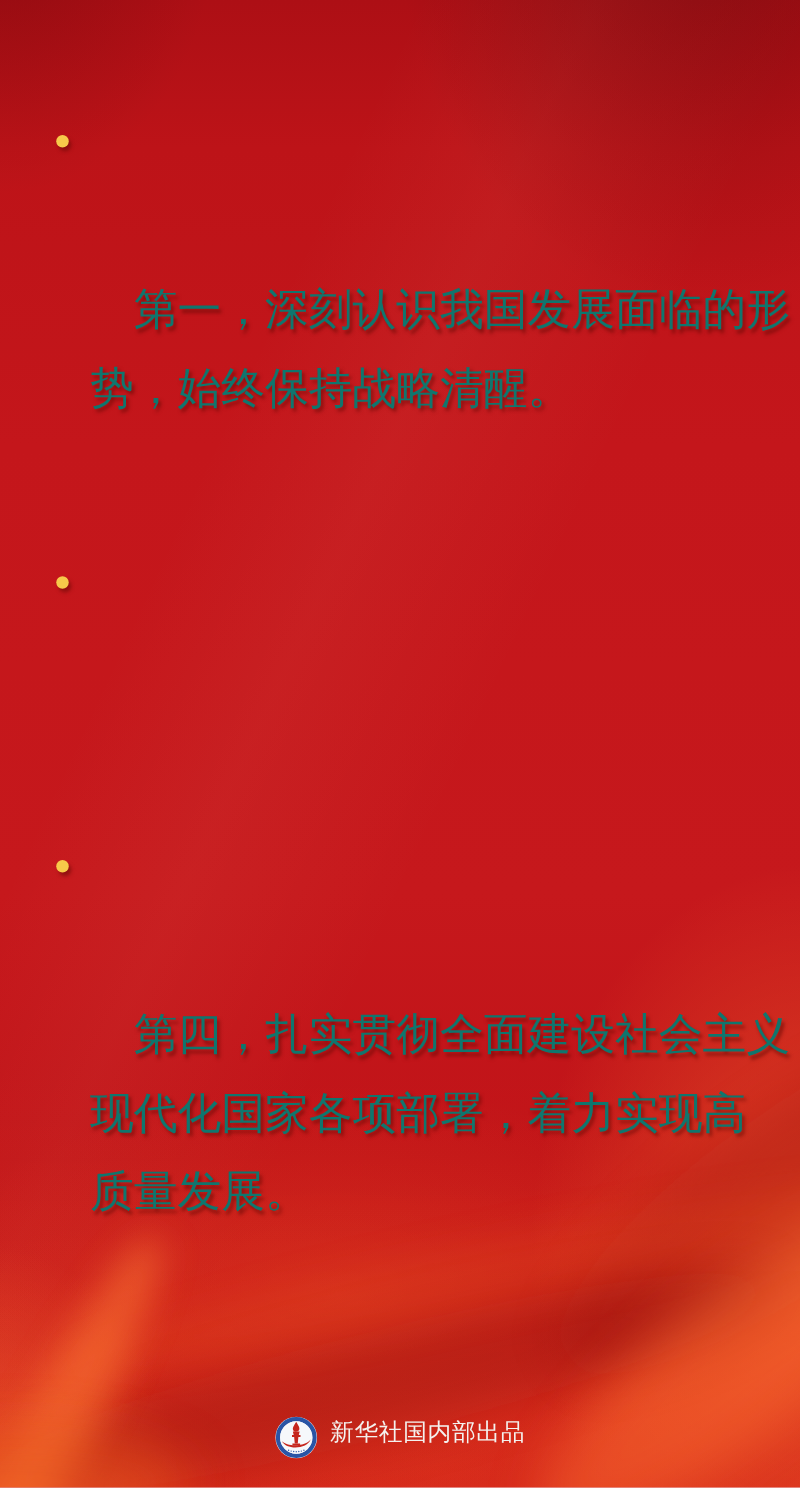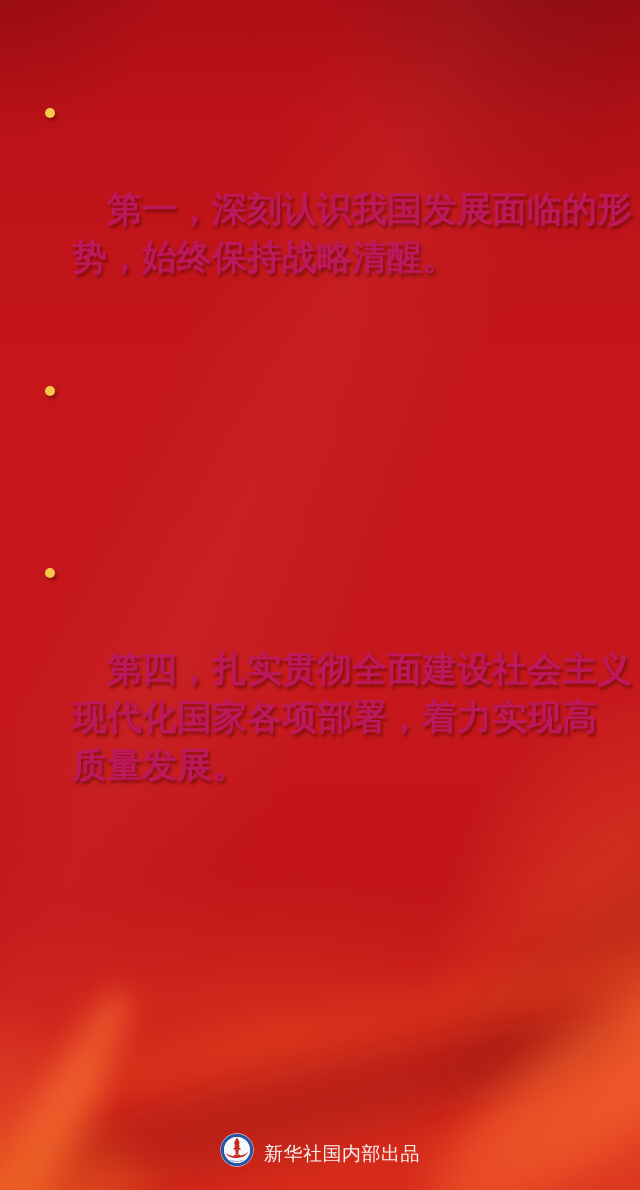--- a/index.html
+++ b/index.html
@@ -41,42 +41,42 @@
   .points {
     position: absolute;
     left: 72px; top: 90px;
     margin: 0; padding: 0;
     list-style: none;
   }
   .point {
     position: relative;
     margin: 0 0 38px 0;
     font-size: 35px;
-    line-height: 48px;
-    font-weight: 700;
+    line-height: 63px;
+    font-weight: 400;
     letter-spacing: 0;
-    color: #be185d;
+    color: #0f766e;
     white-space: pre;
     text-shadow: 2px 3px 3px rgba(95, 8, 4, 0.60);
   }
   .dot {
     position: absolute;
     left: -27px; top: 18px;
     width: 10px; height: 10px;
     border-radius: 50%;
     background: #f7c94a;
     box-shadow: 2px 3px 3px rgba(95, 8, 4, 0.5);
   }
 
   
   .footer {
     position: absolute;
     left: 0; right: 0; bottom: 23px;
     display: flex;
-    align-items: flex-end;
+    align-items: flex-start;
     justify-content: center;
     gap: 10px;
   }
   .logo { width: 34px; height: 34px; display: block; }
   .footer-label {
     font-family: "Liberation Sans", "DejaVu Sans", sans-serif;
     font-size: 19px;
     font-weight: 400;
     letter-spacing: 0.5px;
     color: #f4f1ee;

